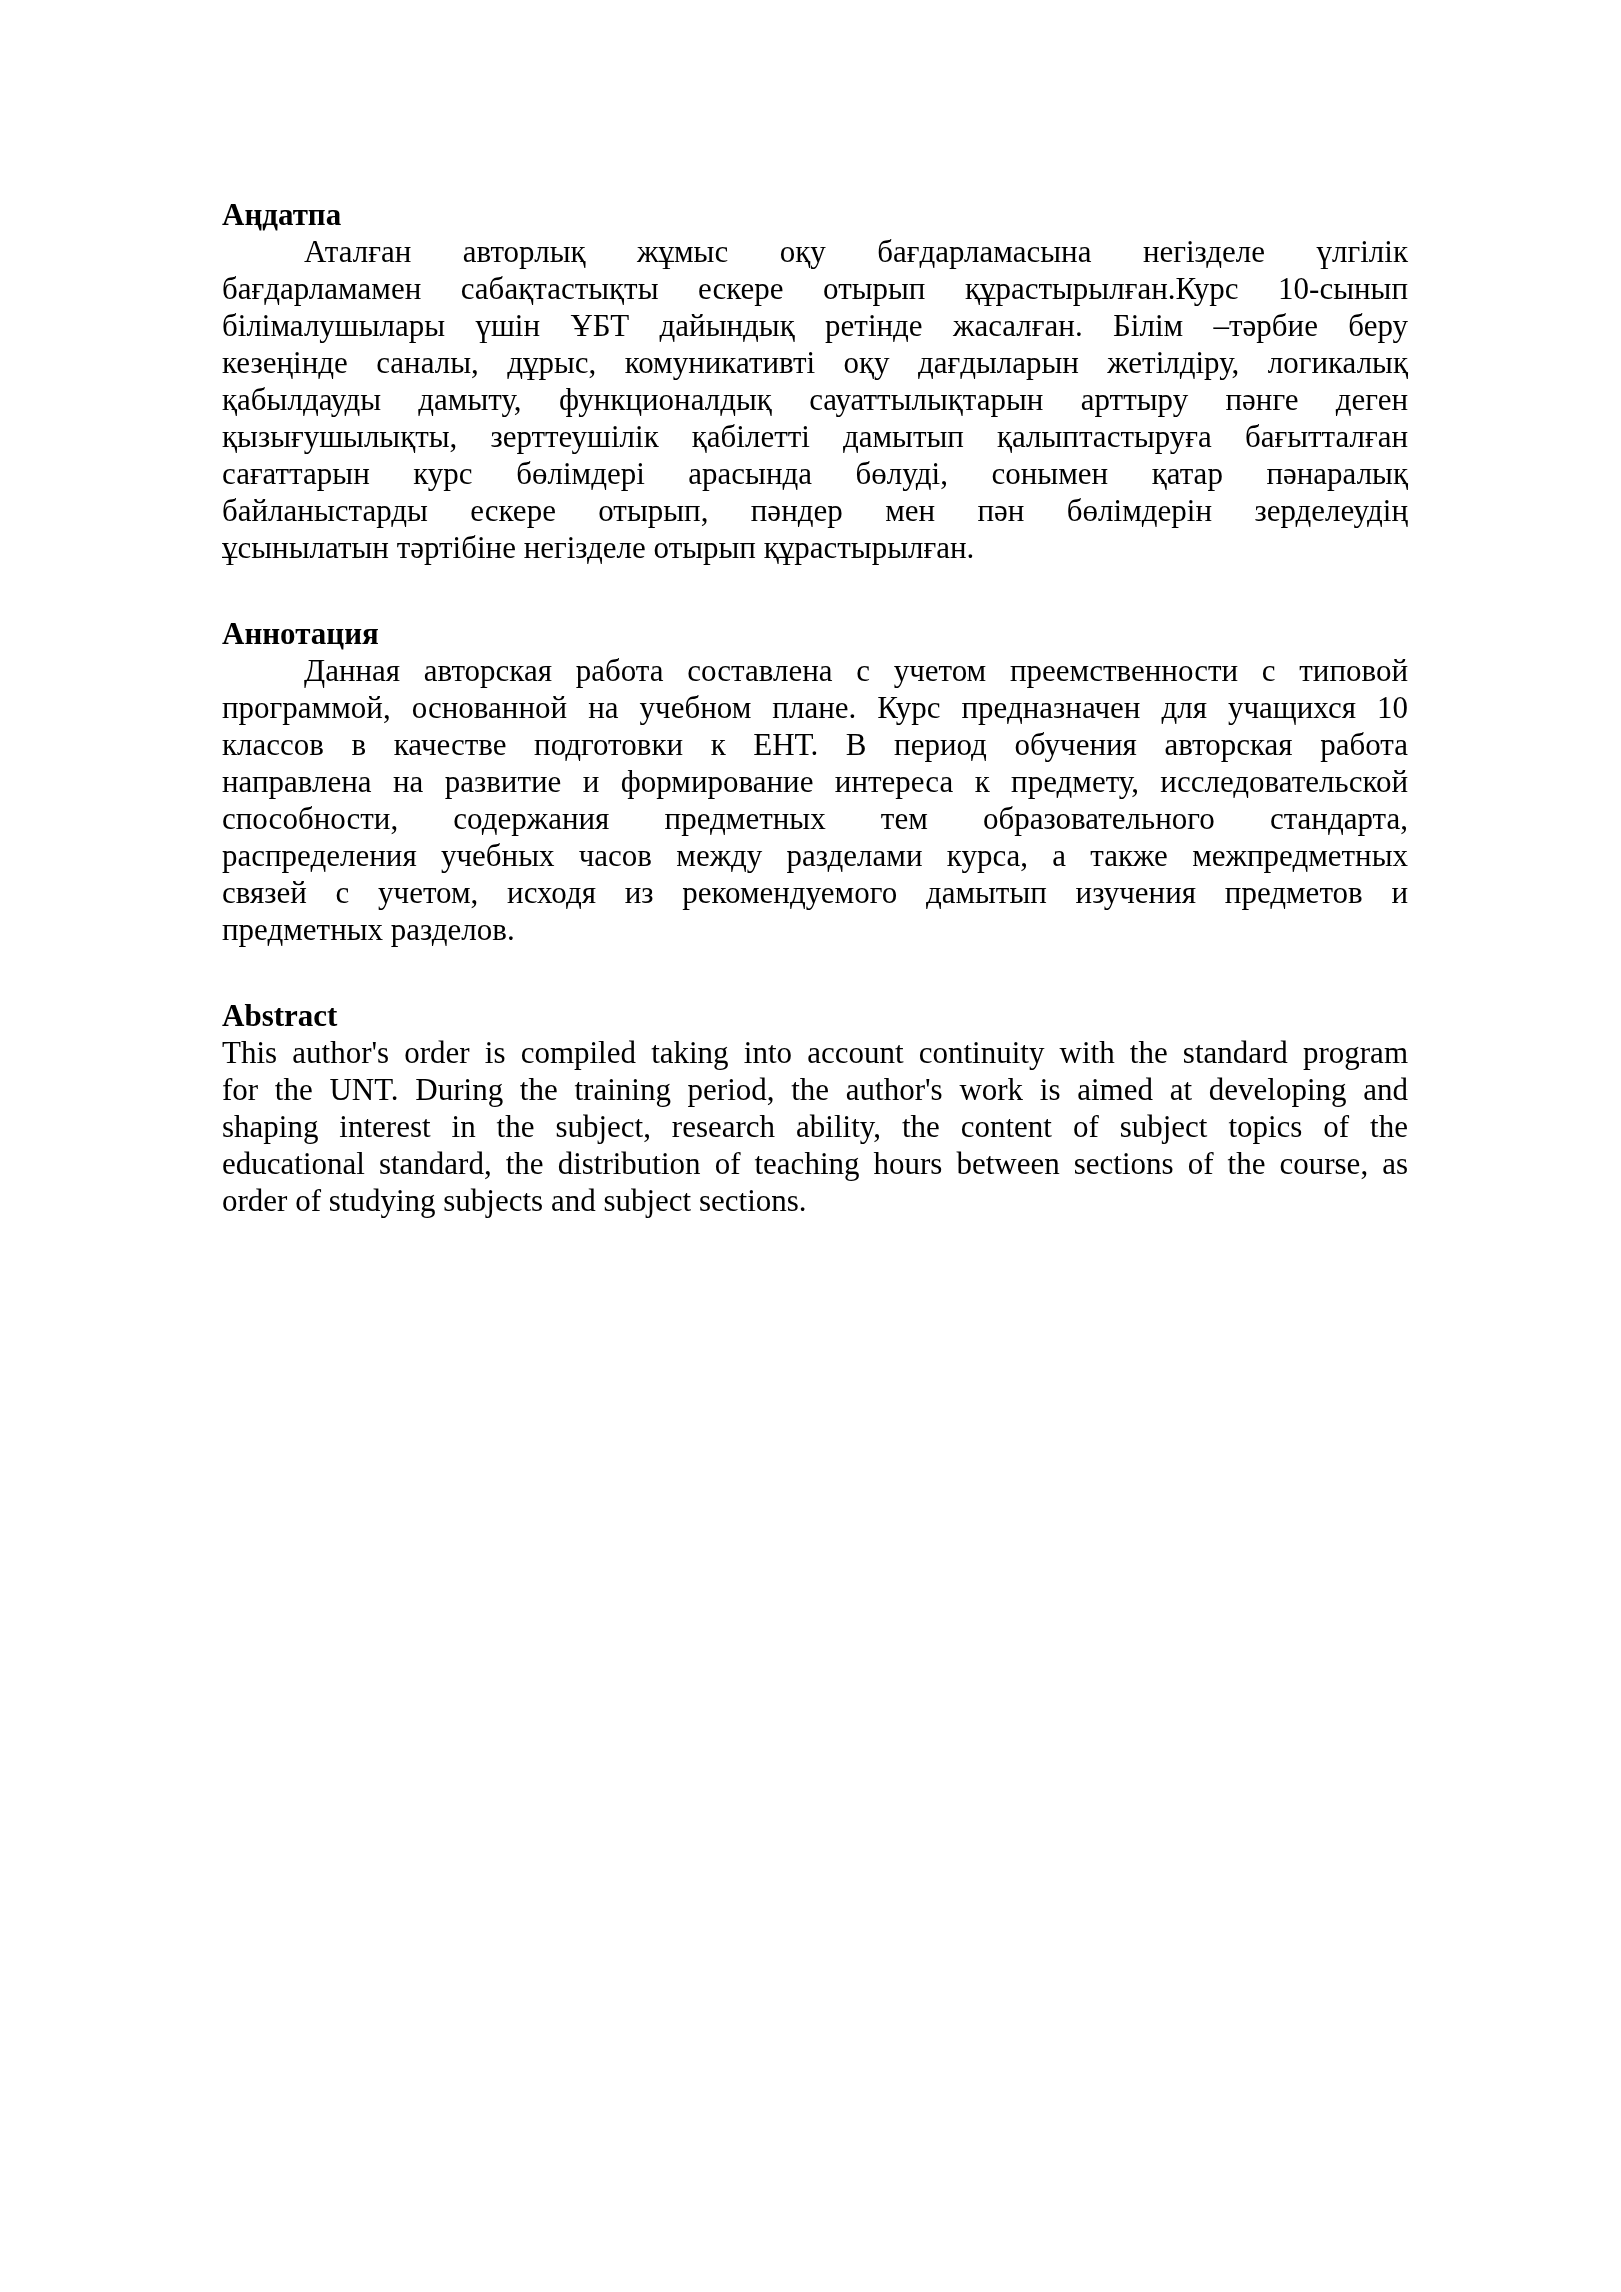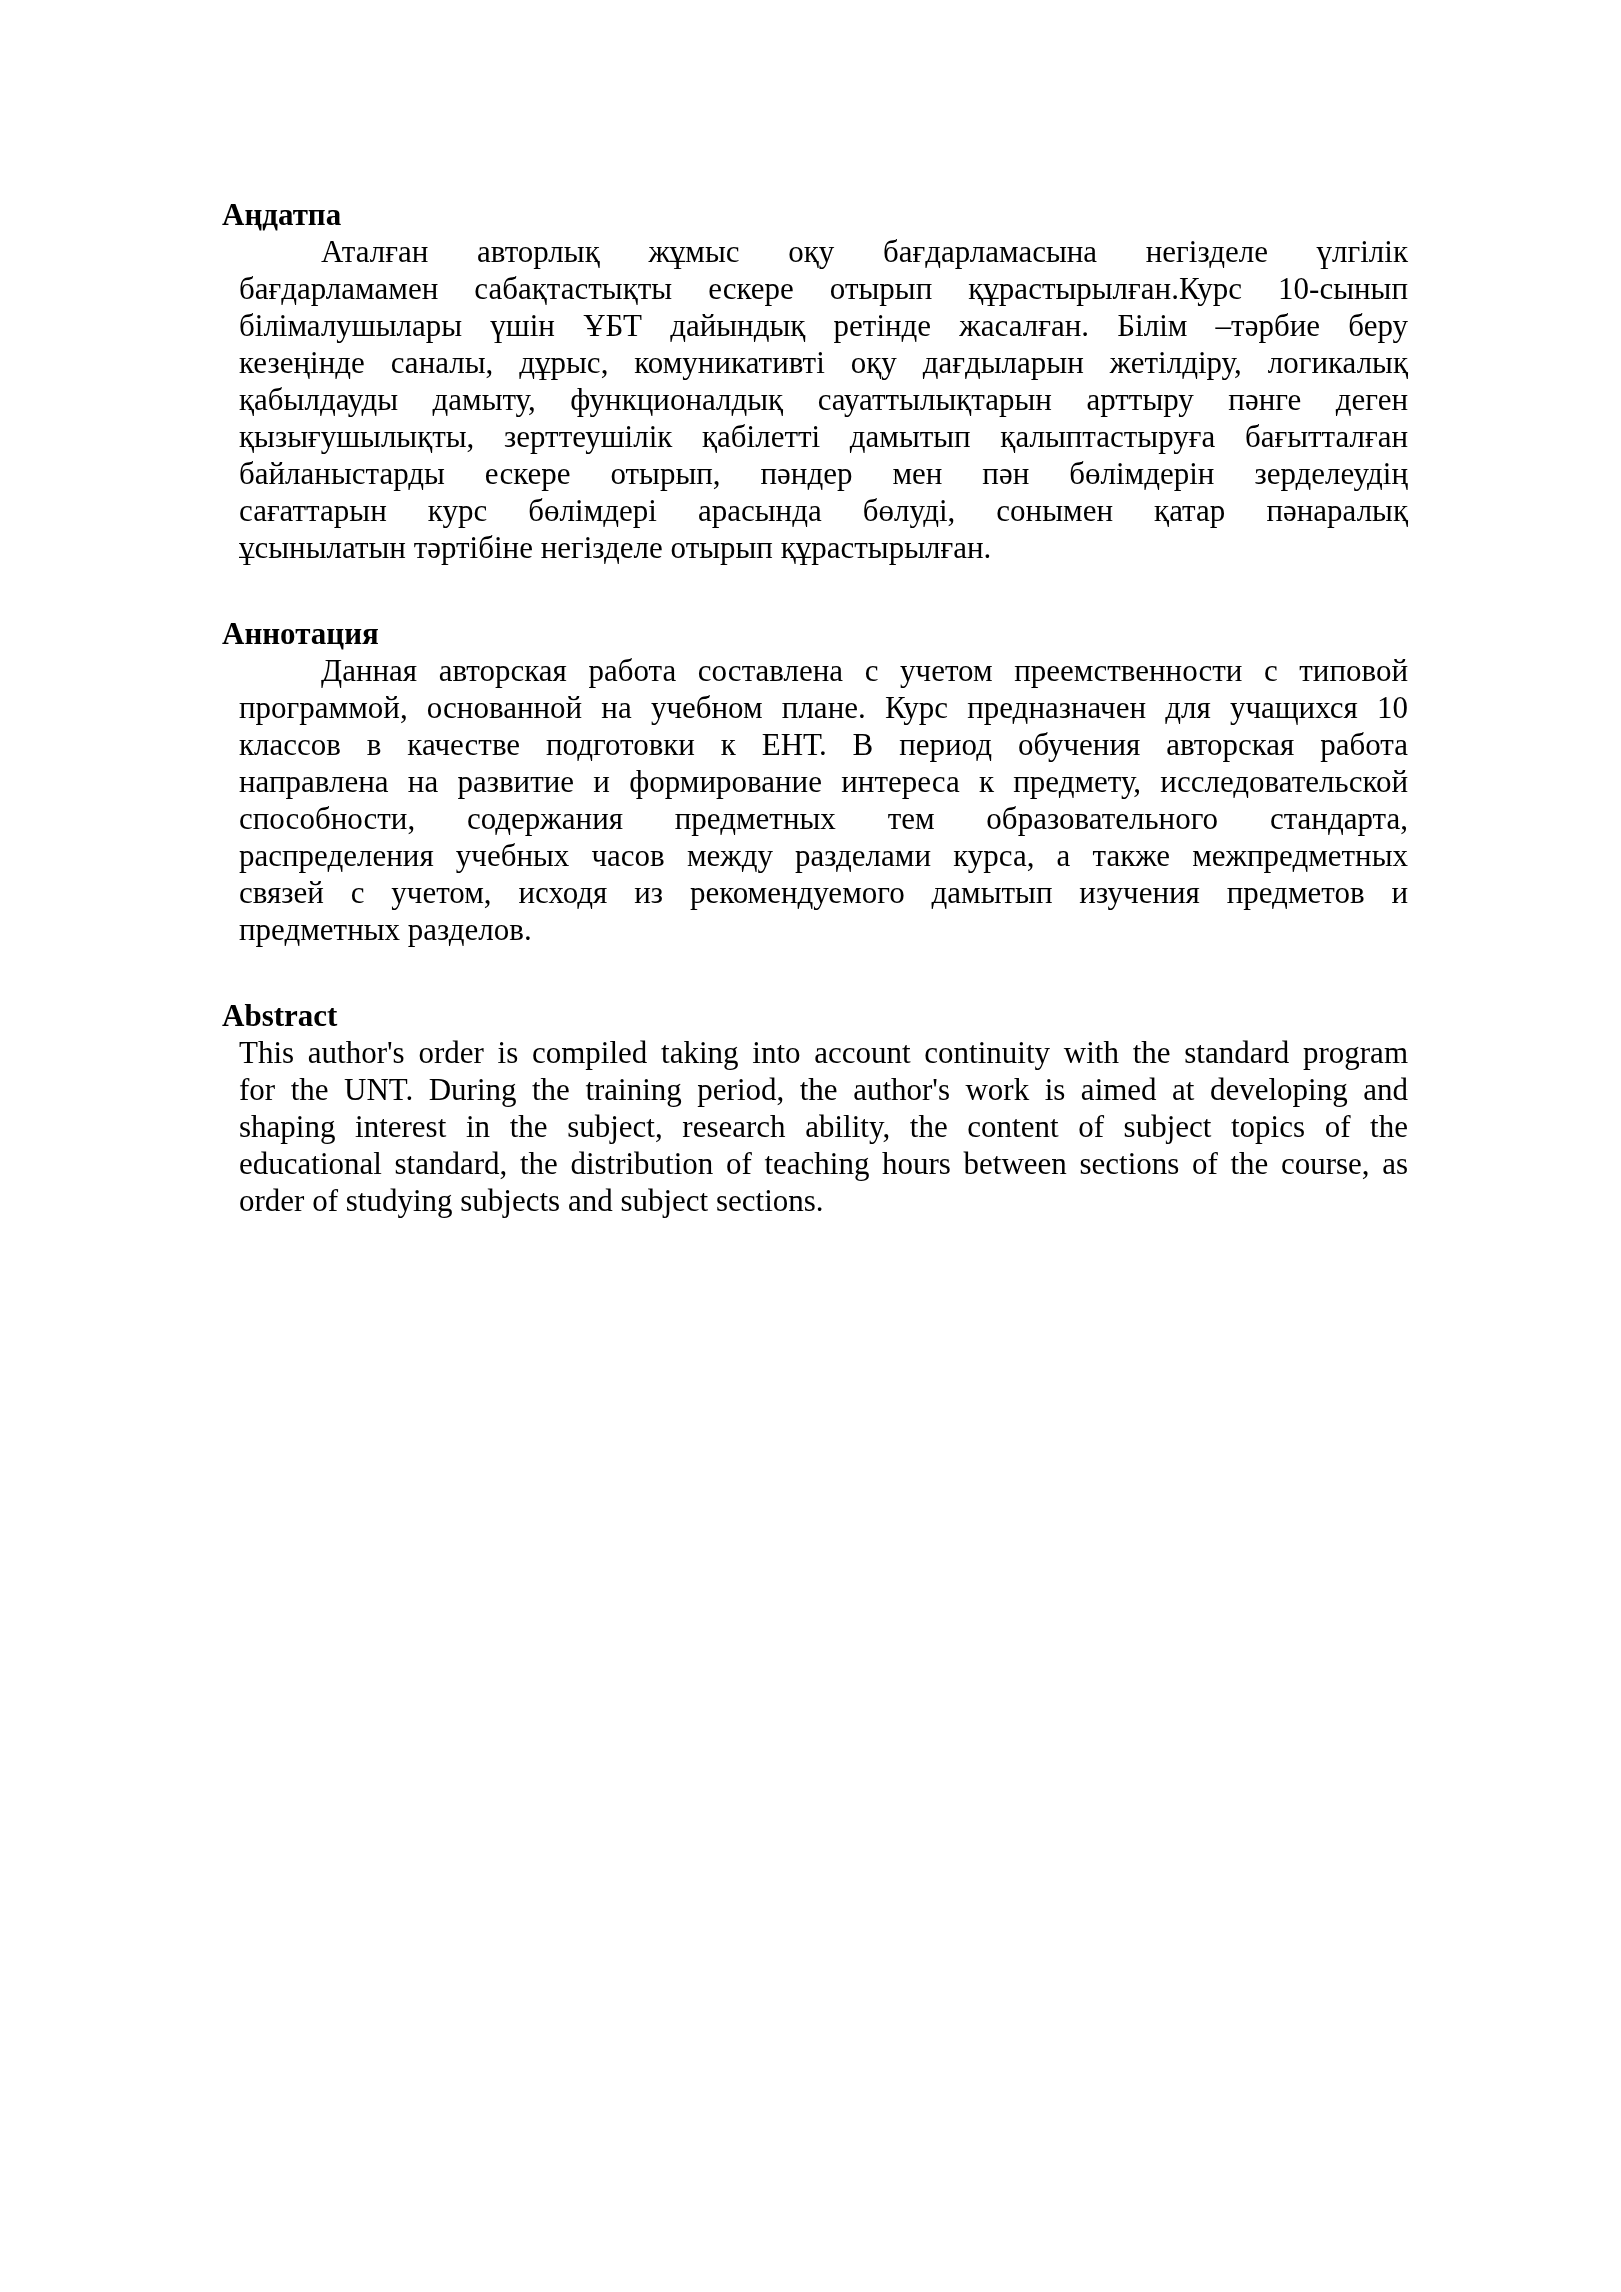--- a/index.html
+++ b/index.html
@@ -15,42 +15,41 @@
     line-height: 37px;
     color: #000000;
   }
   .title {
     text-align: left;
     font-weight: bold;
   }
   .line {
     text-align: justify;
     text-align-last: justify;
-    margin-left: 17px;
   }
   .line.indent { text-indent: 82px; }
   .line.last { text-align: center; text-align-last: left; }
   .spacer { height: 49px; }
 </style>
 </head>
 <body>
 
 <div class="page">
 
   <div class="section">
     <div class="title">Аңдатпа</div>
     <div class="paragraph">
         <div class="line indent">Аталған авторлық жұмыс  оқу бағдарламасына негізделе  үлгілік</div>
         <div class="line">бағдарламамен сабақтастықты ескере отырып құрастырылған.Курс 10-сынып</div>
         <div class="line">білімалушылары үшін ҰБТ дайындық  ретінде жасалған. Білім –тәрбие беру</div>
         <div class="line">кезеңінде саналы, дұрыс, комуникативті оқу дағдыларын жетілдіру, логикалық</div>
         <div class="line">қабылдауды дамыту, функционалдық сауаттылықтарын арттыру пәнге  деген</div>
         <div class="line">қызығушылықты, зерттеушілік қабілетті дамытып қалыптастыруға бағытталған</div>
+        <div class="line">сағаттарын курс бөлімдері арасында бөлуді, сонымен қатар пәнаралық</div>
         <div class="line">байланыстарды ескере отырып, пәндер мен пән бөлімдерін зерделеудің</div>
-        <div class="line">сағаттарын курс бөлімдері арасында бөлуді, сонымен қатар пәнаралық</div>
         <div class="line last">ұсынылатын тәртібіне негізделе отырып құрастырылған.</div>
       </div>
   </div>
 
   <div class="spacer"></div>
 
   <div class="section">
     <div class="title">Аннотация</div>
     <div class="paragraph">
         <div class="line indent">Данная авторская работа составлена с учетом преемственности с типовой</div>

